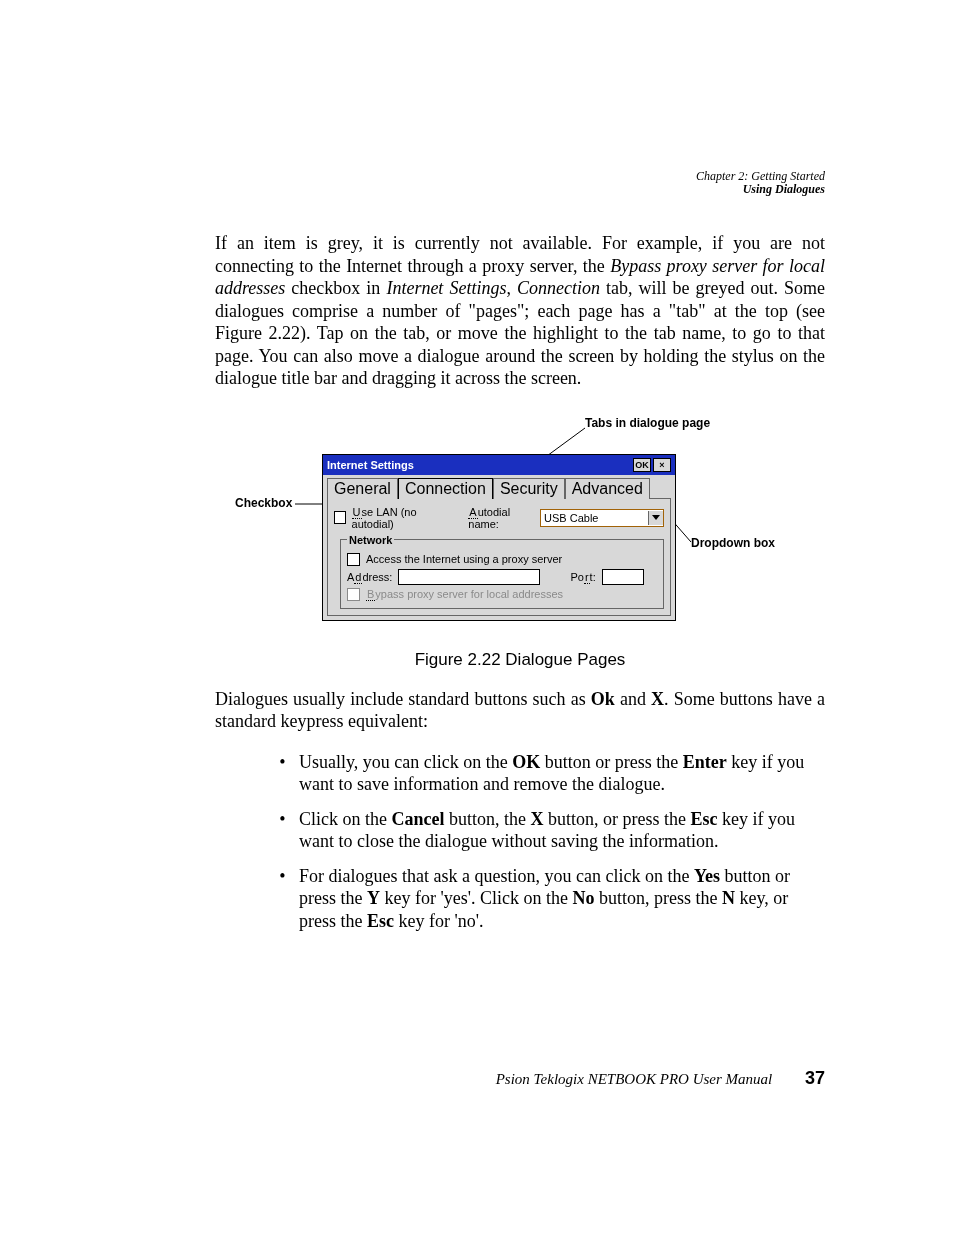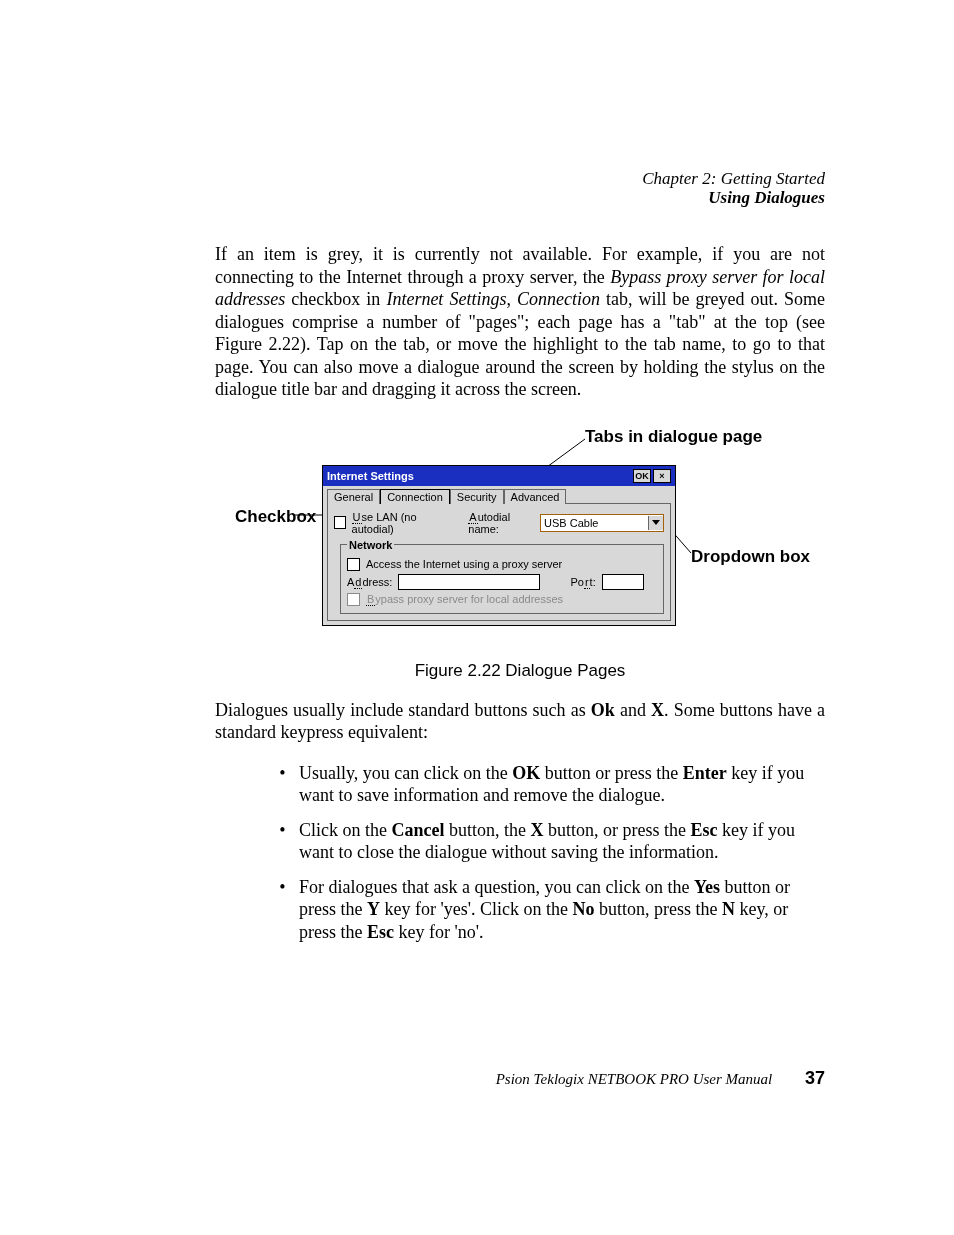--- a/index.html
+++ b/index.html
@@ -15,21 +15,21 @@
   .page {
     position: absolute;
     left: 215px;
     top: 170px;
     width: 610px;
   }
   .hdr {
     text-align: right;
     font-style: italic;
     font-family: "Times New Roman", serif;
-    font-size: 17px;
+    font-size: 12px;
     line-height: 1.1;
     margin-bottom: 36px;
   }
   .hdr .line2 { font-weight: bold; }
   .bodytext {
     font-size: 18px;
     line-height: 1.25;
     text-align: justify;
   }
   .bodytext i { font-style: italic; }
@@ -51,21 +51,21 @@
   ul.bullets li::marker { content: "•   "; }
   b { font-weight: bold; }
 
   
   .figwrap {
     position: relative;
     width: 610px;
     height: 220px;
     margin-top: 28px;
   }
-  .callout { position:absolute; font-family: Arial, Helvetica, sans-serif; font-size:17px; font-weight:bold; }
+  .callout { position:absolute; font-family: Arial, Helvetica, sans-serif; font-size:12px; font-weight:bold; }
   svg.annot { position:absolute; left:0; top:0; }
 
   
   .dlg {
     position:absolute;
     left:107px; top:36px;
     width:352px;
     border:1px solid #000;
     background:#d8d8d8;
     font-family: Tahoma, Arial, sans-serif;
@@ -80,21 +80,21 @@
     height:16px;
   }
   .tbtns { display:flex; gap:2px; }
   .tbtn {
     background:#d8d8d8; color:#000; font-size:9px; font-weight:bold;
     border:1px solid #000; width:16px; height:12px; line-height:12px; text-align:center;
   }
   .tabsrow { display:flex; align-items:flex-end; padding:2px 4px 0 4px; gap:0; }
   .tab {
     border:1px solid #666; border-bottom:none;
-    padding:1px 6px; background:#d8d8d8; font-size:11px;
+    padding:1px 6px; background:#d8d8d8; font-size:16px;
     position:relative; top:1px;
   }
   .tab.active { background:#d8d8d8; border-color:#000; z-index:2; }
   .panel {
     border:1px solid #666; margin:0 4px 4px 4px; padding:4px 6px 6px 6px; background:#d8d8d8;
   }
   .row { display:flex; align-items:center; gap:6px; margin:3px 0; }
   .chk { width:11px; height:11px; border:1px solid #000; background:#fff; display:inline-block; }
   .udash { border-bottom:1px dotted #000; padding:0 1px; }
   .combo {

